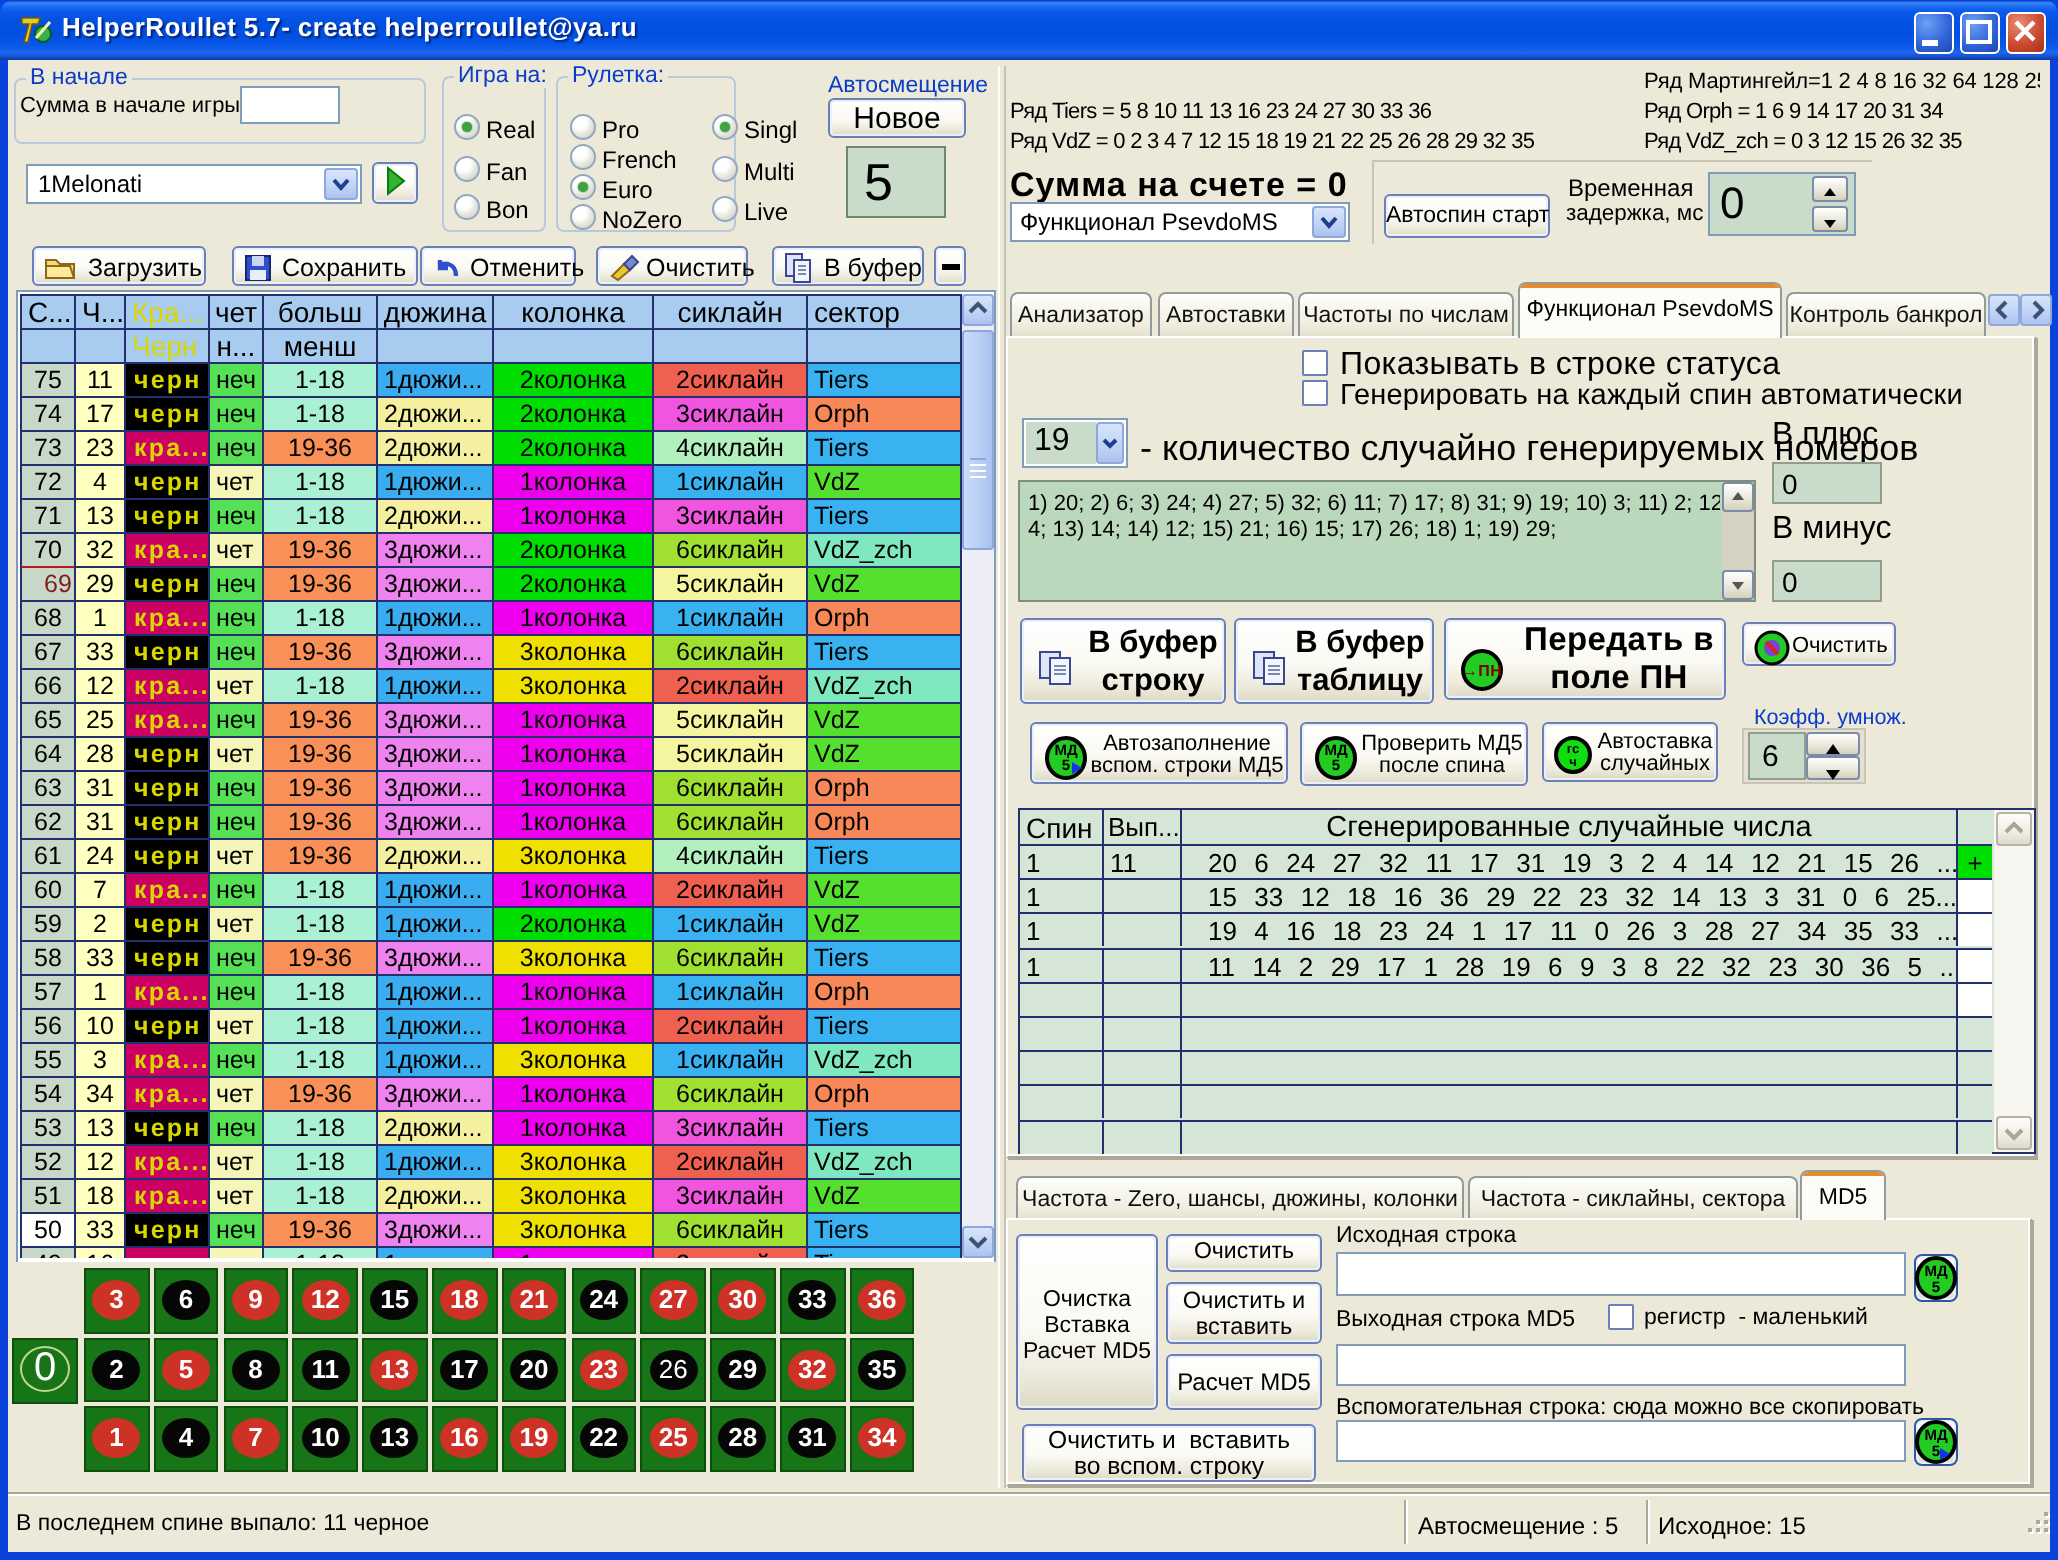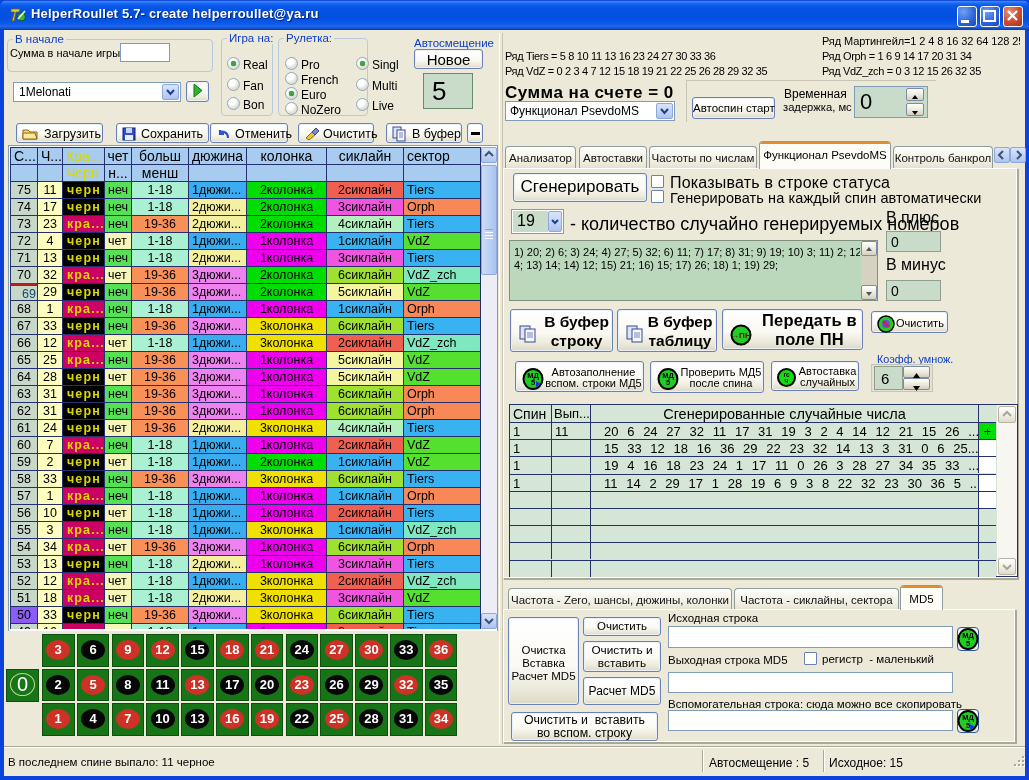--- a/index.html
+++ b/index.html
@@ -184,21 +184,21 @@
 <div class="a" style="left:399px;top:219px;width:77px;height:17px;background:#38B2F0;border-left:1px solid #24306E;border-top:1px solid #24306E;color:#000;font-size:12.5px;padding-left:3px;overflow:hidden;white-space:nowrap;line-height:17px">Tiers</div>
 <div class="a" style="left:6px;top:236px;width:27px;height:17px;background:#C8D8C8;border-left:1px solid #24306E;border-top:1px solid #24306E;color:#000;font-size:12.5px;text-align:center;overflow:hidden;white-space:nowrap;line-height:17px">70</div>
 <div class="a" style="left:33px;top:236px;width:25px;height:17px;background:#FFFFC0;border-left:1px solid #24306E;border-top:1px solid #24306E;color:#000;font-size:12.5px;text-align:center;overflow:hidden;white-space:nowrap;line-height:17px">32</div>
 <div class="a" style="left:58px;top:236px;width:42px;height:17px;background:#CC0063;border-left:1px solid #24306E;border-top:1px solid #24306E;color:#D8D800;font-size:12.5px;padding-left:4px;font-weight:bold;letter-spacing:1.1px;overflow:hidden;white-space:nowrap;line-height:17px">кра...</div>
 <div class="a" style="left:100px;top:236px;width:27px;height:17px;background:#F5F5B8;border-left:1px solid #24306E;border-top:1px solid #24306E;color:#000;font-size:12.5px;padding-left:3px;overflow:hidden;white-space:nowrap;line-height:17px">чет</div>
 <div class="a" style="left:127px;top:236px;width:57px;height:17px;background:#F89058;border-left:1px solid #24306E;border-top:1px solid #24306E;color:#000;font-size:12.5px;text-align:center;overflow:hidden;white-space:nowrap;line-height:17px">19-36</div>
 <div class="a" style="left:184px;top:236px;width:58px;height:17px;background:#EE82EE;border-left:1px solid #24306E;border-top:1px solid #24306E;color:#000;font-size:12.5px;padding-left:3px;overflow:hidden;white-space:nowrap;line-height:17px">3дюжи...</div>
 <div class="a" style="left:242px;top:236px;width:80px;height:17px;background:#00DD00;border-left:1px solid #24306E;border-top:1px solid #24306E;color:#000;font-size:12.5px;text-align:center;overflow:hidden;white-space:nowrap;line-height:17px">2колонка</div>
 <div class="a" style="left:322px;top:236px;width:77px;height:17px;background:#A0E030;border-left:1px solid #24306E;border-top:1px solid #24306E;color:#000;font-size:12.5px;text-align:center;overflow:hidden;white-space:nowrap;line-height:17px">6сиклайн</div>
 <div class="a" style="left:399px;top:236px;width:77px;height:17px;background:#7FE8C0;border-left:1px solid #24306E;border-top:1px solid #24306E;color:#000;font-size:12.5px;padding-left:3px;overflow:hidden;white-space:nowrap;line-height:17px">VdZ_zch</div>
-<div class="a" style="left:6px;top:253px;width:37px;height:17px;background:#C8D8C8;border-left:1px solid #24306E;border-top:3px solid #b91c1c;color:#0c4a6e;font-size:12.5px;text-align:center;overflow:hidden;white-space:nowrap;line-height:17px">69</div>
+<div class="a" style="left:6px;top:253px;width:37px;height:17px;background:#C8D8C8;border-left:1px solid #24306E;border-top:1px solid #b91c1c;color:#7f1d1d;font-size:12.5px;text-align:center;overflow:hidden;white-space:nowrap;line-height:17px">69</div>
 <div class="a" style="left:33px;top:253px;width:25px;height:17px;background:#FFFFC0;border-left:1px solid #24306E;border-top:1px solid #24306E;color:#000;font-size:12.5px;text-align:center;overflow:hidden;white-space:nowrap;line-height:17px">29</div>
 <div class="a" style="left:58px;top:253px;width:42px;height:17px;background:#000000;border-left:1px solid #24306E;border-top:1px solid #24306E;color:#D8D800;font-size:12.5px;padding-left:4px;font-weight:bold;letter-spacing:1.1px;overflow:hidden;white-space:nowrap;line-height:17px">черн</div>
 <div class="a" style="left:100px;top:253px;width:27px;height:17px;background:#55E055;border-left:1px solid #24306E;border-top:1px solid #24306E;color:#000;font-size:12.5px;padding-left:3px;overflow:hidden;white-space:nowrap;line-height:17px">неч</div>
 <div class="a" style="left:127px;top:253px;width:57px;height:17px;background:#F89058;border-left:1px solid #24306E;border-top:1px solid #24306E;color:#000;font-size:12.5px;text-align:center;overflow:hidden;white-space:nowrap;line-height:17px">19-36</div>
 <div class="a" style="left:184px;top:253px;width:58px;height:17px;background:#EE82EE;border-left:1px solid #24306E;border-top:1px solid #24306E;color:#000;font-size:12.5px;padding-left:3px;overflow:hidden;white-space:nowrap;line-height:17px">3дюжи...</div>
 <div class="a" style="left:242px;top:253px;width:80px;height:17px;background:#00DD00;border-left:1px solid #24306E;border-top:1px solid #24306E;color:#000;font-size:12.5px;text-align:center;overflow:hidden;white-space:nowrap;line-height:17px">2колонка</div>
 <div class="a" style="left:322px;top:253px;width:77px;height:17px;background:#F5F5A0;border-left:1px solid #24306E;border-top:1px solid #24306E;color:#000;font-size:12.5px;text-align:center;overflow:hidden;white-space:nowrap;line-height:17px">5сиклайн</div>
 <div class="a" style="left:399px;top:253px;width:77px;height:17px;background:#55E030;border-left:1px solid #24306E;border-top:1px solid #24306E;color:#000;font-size:12.5px;padding-left:3px;overflow:hidden;white-space:nowrap;line-height:17px">VdZ</div>
 <div class="a" style="left:6px;top:270px;width:27px;height:17px;background:#C8D8C8;border-left:1px solid #24306E;border-top:1px solid #24306E;color:#000;font-size:12.5px;text-align:center;overflow:hidden;white-space:nowrap;line-height:17px">68</div>
 <div class="a" style="left:33px;top:270px;width:25px;height:17px;background:#FFFFC0;border-left:1px solid #24306E;border-top:1px solid #24306E;color:#000;font-size:12.5px;text-align:center;overflow:hidden;white-space:nowrap;line-height:17px">1</div>
@@ -355,21 +355,21 @@
 <div class="a" style="left:399px;top:542px;width:77px;height:17px;background:#7FE8C0;border-left:1px solid #24306E;border-top:1px solid #24306E;color:#000;font-size:12.5px;padding-left:3px;overflow:hidden;white-space:nowrap;line-height:17px">VdZ_zch</div>
 <div class="a" style="left:6px;top:559px;width:27px;height:17px;background:#C8D8C8;border-left:1px solid #24306E;border-top:1px solid #24306E;color:#000;font-size:12.5px;text-align:center;overflow:hidden;white-space:nowrap;line-height:17px">51</div>
 <div class="a" style="left:33px;top:559px;width:25px;height:17px;background:#FFFFC0;border-left:1px solid #24306E;border-top:1px solid #24306E;color:#000;font-size:12.5px;text-align:center;overflow:hidden;white-space:nowrap;line-height:17px">18</div>
 <div class="a" style="left:58px;top:559px;width:42px;height:17px;background:#CC0063;border-left:1px solid #24306E;border-top:1px solid #24306E;color:#D8D800;font-size:12.5px;padding-left:4px;font-weight:bold;letter-spacing:1.1px;overflow:hidden;white-space:nowrap;line-height:17px">кра...</div>
 <div class="a" style="left:100px;top:559px;width:27px;height:17px;background:#F5F5B8;border-left:1px solid #24306E;border-top:1px solid #24306E;color:#000;font-size:12.5px;padding-left:3px;overflow:hidden;white-space:nowrap;line-height:17px">чет</div>
 <div class="a" style="left:127px;top:559px;width:57px;height:17px;background:#AAF0D2;border-left:1px solid #24306E;border-top:1px solid #24306E;color:#000;font-size:12.5px;text-align:center;overflow:hidden;white-space:nowrap;line-height:17px">1-18</div>
 <div class="a" style="left:184px;top:559px;width:58px;height:17px;background:#F5F0A0;border-left:1px solid #24306E;border-top:1px solid #24306E;color:#000;font-size:12.5px;padding-left:3px;overflow:hidden;white-space:nowrap;line-height:17px">2дюжи...</div>
 <div class="a" style="left:242px;top:559px;width:80px;height:17px;background:#F0E000;border-left:1px solid #24306E;border-top:1px solid #24306E;color:#000;font-size:12.5px;text-align:center;overflow:hidden;white-space:nowrap;line-height:17px">3колонка</div>
 <div class="a" style="left:322px;top:559px;width:77px;height:17px;background:#F055E0;border-left:1px solid #24306E;border-top:1px solid #24306E;color:#000;font-size:12.5px;text-align:center;overflow:hidden;white-space:nowrap;line-height:17px">3сиклайн</div>
 <div class="a" style="left:399px;top:559px;width:77px;height:17px;background:#55E030;border-left:1px solid #24306E;border-top:1px solid #24306E;color:#000;font-size:12.5px;padding-left:3px;overflow:hidden;white-space:nowrap;line-height:17px">VdZ</div>
-<div class="a" style="left:6px;top:576px;width:27px;height:17px;background:#8b5cf6;border-left:1px solid #24306E;border-top:1px solid #24306E;color:#000;font-size:12.5px;text-align:center;overflow:hidden;white-space:nowrap;line-height:17px">50</div>
+<div class="a" style="left:6px;top:576px;width:27px;height:17px;background:#ffffff;border-left:1px solid #24306E;border-top:1px solid #24306E;color:#000;font-size:12.5px;text-align:center;overflow:hidden;white-space:nowrap;line-height:17px">50</div>
 <div class="a" style="left:33px;top:576px;width:25px;height:17px;background:#FFFFC0;border-left:1px solid #24306E;border-top:1px solid #24306E;color:#000;font-size:12.5px;text-align:center;overflow:hidden;white-space:nowrap;line-height:17px">33</div>
 <div class="a" style="left:58px;top:576px;width:42px;height:17px;background:#000000;border-left:1px solid #24306E;border-top:1px solid #24306E;color:#D8D800;font-size:12.5px;padding-left:4px;font-weight:bold;letter-spacing:1.1px;overflow:hidden;white-space:nowrap;line-height:17px">черн</div>
 <div class="a" style="left:100px;top:576px;width:27px;height:17px;background:#55E055;border-left:1px solid #24306E;border-top:1px solid #24306E;color:#000;font-size:12.5px;padding-left:3px;overflow:hidden;white-space:nowrap;line-height:17px">неч</div>
 <div class="a" style="left:127px;top:576px;width:57px;height:17px;background:#F89058;border-left:1px solid #24306E;border-top:1px solid #24306E;color:#000;font-size:12.5px;text-align:center;overflow:hidden;white-space:nowrap;line-height:17px">19-36</div>
 <div class="a" style="left:184px;top:576px;width:58px;height:17px;background:#EE82EE;border-left:1px solid #24306E;border-top:1px solid #24306E;color:#000;font-size:12.5px;padding-left:3px;overflow:hidden;white-space:nowrap;line-height:17px">3дюжи...</div>
 <div class="a" style="left:242px;top:576px;width:80px;height:17px;background:#F0E000;border-left:1px solid #24306E;border-top:1px solid #24306E;color:#000;font-size:12.5px;text-align:center;overflow:hidden;white-space:nowrap;line-height:17px">3колонка</div>
 <div class="a" style="left:322px;top:576px;width:77px;height:17px;background:#A0E030;border-left:1px solid #24306E;border-top:1px solid #24306E;color:#000;font-size:12.5px;text-align:center;overflow:hidden;white-space:nowrap;line-height:17px">6сиклайн</div>
 <div class="a" style="left:399px;top:576px;width:77px;height:17px;background:#38B2F0;border-left:1px solid #24306E;border-top:1px solid #24306E;color:#000;font-size:12.5px;padding-left:3px;overflow:hidden;white-space:nowrap;line-height:17px">Tiers</div>
 <div class="a" style="left:6px;top:593px;width:27px;height:6px;background:#C8D8C8;border-left:1px solid #24306E;border-top:1px solid #24306E;color:#000;font-size:12.5px;text-align:center;overflow:hidden;white-space:nowrap;line-height:17px">49</div>
 <div class="a" style="left:33px;top:593px;width:25px;height:6px;background:#FFFFC0;border-left:1px solid #24306E;border-top:1px solid #24306E;color:#000;font-size:12.5px;text-align:center;overflow:hidden;white-space:nowrap;line-height:17px">16</div>
@@ -425,21 +425,21 @@
 <div class="a" style="left:146.6px;top:644.7px;width:24px;height:20px;border-radius:50%;background:#060606;color:#fff;font-size:13px;font-weight:bold;text-align:center;line-height:20px">11</div>
 <div class="a" style="left:177.2px;top:638.5px;width:32.5px;height:32.5px;background:#177517;border:1px solid #0E4F0E"></div>
 <div class="a" style="left:181.4px;top:644.7px;width:24px;height:20px;border-radius:50%;background:#CE3126;color:#fff;font-size:13px;font-weight:bold;text-align:center;line-height:20px">13</div>
 <div class="a" style="left:212.0px;top:638.5px;width:32.5px;height:32.5px;background:#177517;border:1px solid #0E4F0E"></div>
 <div class="a" style="left:216.2px;top:644.7px;width:24px;height:20px;border-radius:50%;background:#060606;color:#fff;font-size:13px;font-weight:bold;text-align:center;line-height:20px">17</div>
 <div class="a" style="left:246.8px;top:638.5px;width:32.5px;height:32.5px;background:#177517;border:1px solid #0E4F0E"></div>
 <div class="a" style="left:251.0px;top:644.7px;width:24px;height:20px;border-radius:50%;background:#060606;color:#fff;font-size:13px;font-weight:bold;text-align:center;line-height:20px">20</div>
 <div class="a" style="left:281.6px;top:638.5px;width:32.5px;height:32.5px;background:#177517;border:1px solid #0E4F0E"></div>
 <div class="a" style="left:285.8px;top:644.7px;width:24px;height:20px;border-radius:50%;background:#CE3126;color:#fff;font-size:13px;font-weight:bold;text-align:center;line-height:20px">23</div>
 <div class="a" style="left:316.4px;top:638.5px;width:32.5px;height:32.5px;background:#177517;border:1px solid #0E4F0E"></div>
-<div class="a" style="left:320.6px;top:644.7px;width:24px;height:20px;border-radius:50%;background:#060606;color:#fff;font-size:13px;font-weight:bold;text-align:center;line-height:20px">26</div>
+<div class="a" style="left:320.6px;top:644.7px;width:24px;height:20px;border-radius:50%;background:#060606;color:#fff;font-size:13px;font-weight:normal;text-align:center;line-height:20px">26</div>
 <div class="a" style="left:351.2px;top:638.5px;width:32.5px;height:32.5px;background:#177517;border:1px solid #0E4F0E"></div>
 <div class="a" style="left:355.4px;top:644.7px;width:24px;height:20px;border-radius:50%;background:#060606;color:#fff;font-size:13px;font-weight:bold;text-align:center;line-height:20px">29</div>
 <div class="a" style="left:386.0px;top:638.5px;width:32.5px;height:32.5px;background:#177517;border:1px solid #0E4F0E"></div>
 <div class="a" style="left:390.2px;top:644.7px;width:24px;height:20px;border-radius:50%;background:#CE3126;color:#fff;font-size:13px;font-weight:bold;text-align:center;line-height:20px">32</div>
 <div class="a" style="left:420.8px;top:638.5px;width:32.5px;height:32.5px;background:#177517;border:1px solid #0E4F0E"></div>
 <div class="a" style="left:425.0px;top:644.7px;width:24px;height:20px;border-radius:50%;background:#060606;color:#fff;font-size:13px;font-weight:bold;text-align:center;line-height:20px">35</div>
 <div class="a" style="left:38.0px;top:673.0px;width:32.5px;height:32.5px;background:#177517;border:1px solid #0E4F0E"></div>
 <div class="a" style="left:42.2px;top:679.2px;width:24px;height:20px;border-radius:50%;background:#CE3126;color:#fff;font-size:13px;font-weight:bold;text-align:center;line-height:20px">1</div>
 <div class="a" style="left:72.8px;top:673.0px;width:32.5px;height:32.5px;background:#177517;border:1px solid #0E4F0E"></div>
 <div class="a" style="left:77.0px;top:679.2px;width:24px;height:20px;border-radius:50%;background:#060606;color:#fff;font-size:13px;font-weight:bold;text-align:center;line-height:20px">4</div>
@@ -496,21 +496,20 @@
 <div class="tab" style="left:645px;top:116px;width:108px">Частоты по числам</div>
 <div class="tab" style="left:889px;top:116px;width:100px">Контроль банкрол</div>
 <div class="tabon" style="left:755px;top:111px;width:132px;height:28px">Функционал PsevdoMS</div>
 <div class="sbtn" style="left:990px;top:117px;width:16px;height:16px"><svg width="14" height="14">
           <path d="M8 3 L4 7 L8 11" fill="none" stroke="#3C5373" stroke-width="2"></path>
         </svg></div>
 <div class="sbtn" style="left:1006px;top:117px;width:16px;height:16px"><svg width="14" height="14">
           <path d="M6 3 L10 7 L6 11" fill="none" stroke="#3C5373" stroke-width="2"></path>
         </svg></div>
 <div class="panel" style="left:499px;top:138px;width:515px;height:411px"></div>
-<div class="btn" style="left:509px;top:143px;width:134px;height:29px;font-size:17px;padding-top:3px">Сгенерировать</div>
 <div class="cb" style="left:647px;top:145px"></div>
 <div class="lbl" style="left:666px;top:144px;font-size:16px;letter-spacing:0.2px">Показывать в строке статуса</div>
 <div class="cb" style="left:647px;top:160px"></div>
 <div class="lbl" style="left:666px;top:160px;font-size:14.5px;letter-spacing:0.1px">Генерировать на каждый спин автоматически</div>
 <div class="a" style="left:507px;top:179px;width:53px;height:25px;background:#fff;border:1px solid #7F9DB9"></div>
 <div class="a" style="left:509px;top:181px;width:35px;height:21px;background:#C9DCC9;font-size:16px;padding:1px 0 0 4px">19</div>
 <div class="sbtn" style="left:544px;top:181px;width:14px;height:21px"><svg width="12" height="18">
           <path d="M3 8 L6 11 L9 8" fill="none" stroke="#1D3F8F" stroke-width="2"></path>
         </svg></div>
 <div class="lbl" style="left:566px;top:184px;font-size:18px;">- количество случайно генерируемых номеров</div>

